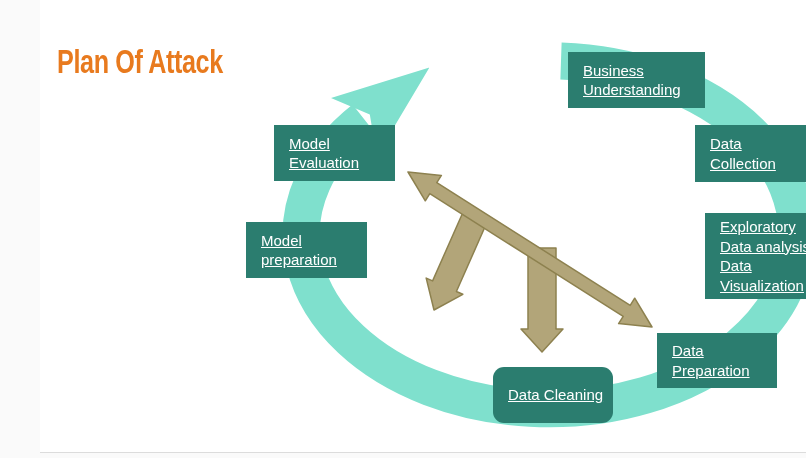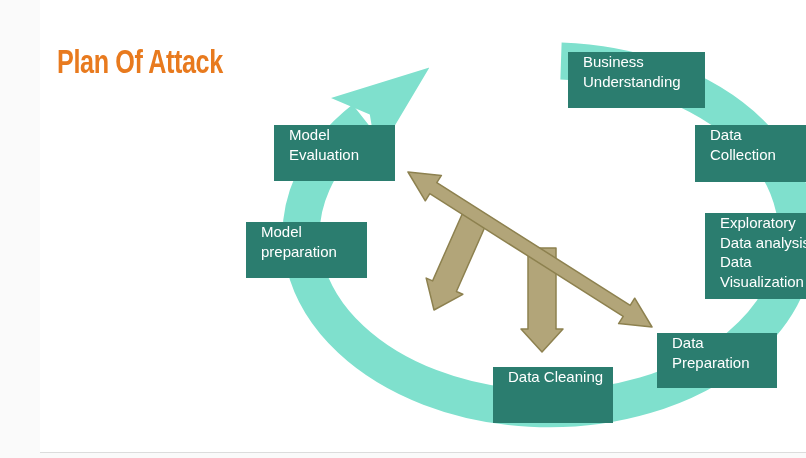--- a/index.html
+++ b/index.html
@@ -41,33 +41,33 @@
     letter-spacing: -0.5px;
     color: var(--title, #E87A1E);
     transform: scaleX(0.74);
     transform-origin: left top;
     white-space: nowrap;
   }
   .step {
     position: absolute; z-index: 2;
     background: var(--step-box, #2B7D6F);
     color: var(--step-text, #FFFFFF);
-    display: flex; align-items: flex-start;
+    display: flex; align-items: center;
     box-sizing: border-box;
-    padding-left: 15px; padding-right: 4px;
+    padding-left: 15px; padding-right: 4px; text-decoration: underline;
   }
   .step-label {
     font-size: 15px; line-height: 19.5px;
     white-space: pre-line;
   }
   .s-business    { left: 528px; top:  52px; width: 137px; height: 56px; }
   .s-collection  { left: 655px; top: 125px; width: 122px; height: 57px; }
   .s-exploratory { left: 665px; top: 213px; width: 133px; height: 86px; }
   .s-dataprep    { left: 617px; top: 333px; width: 120px; height: 55px; }
-  .s-cleaning    { left: 453px; top: 367px; width: 120px; height: 56px; }
+  .s-cleaning    { left: 453px; top: 367px; width: 120px; height: 56px; border-radius: 11px; }
   .s-feature     { left: 249px; top: 319px; width: 121px; height: 57px; }
   .s-modelprep   { left: 206px; top: 222px; width: 121px; height: 56px; }
   .s-modeleval   { left: 234px; top: 125px; width: 121px; height: 56px; }
 </style>
 </head>
 <body>
 
 <div class="page">
   <div class="slide">
 

